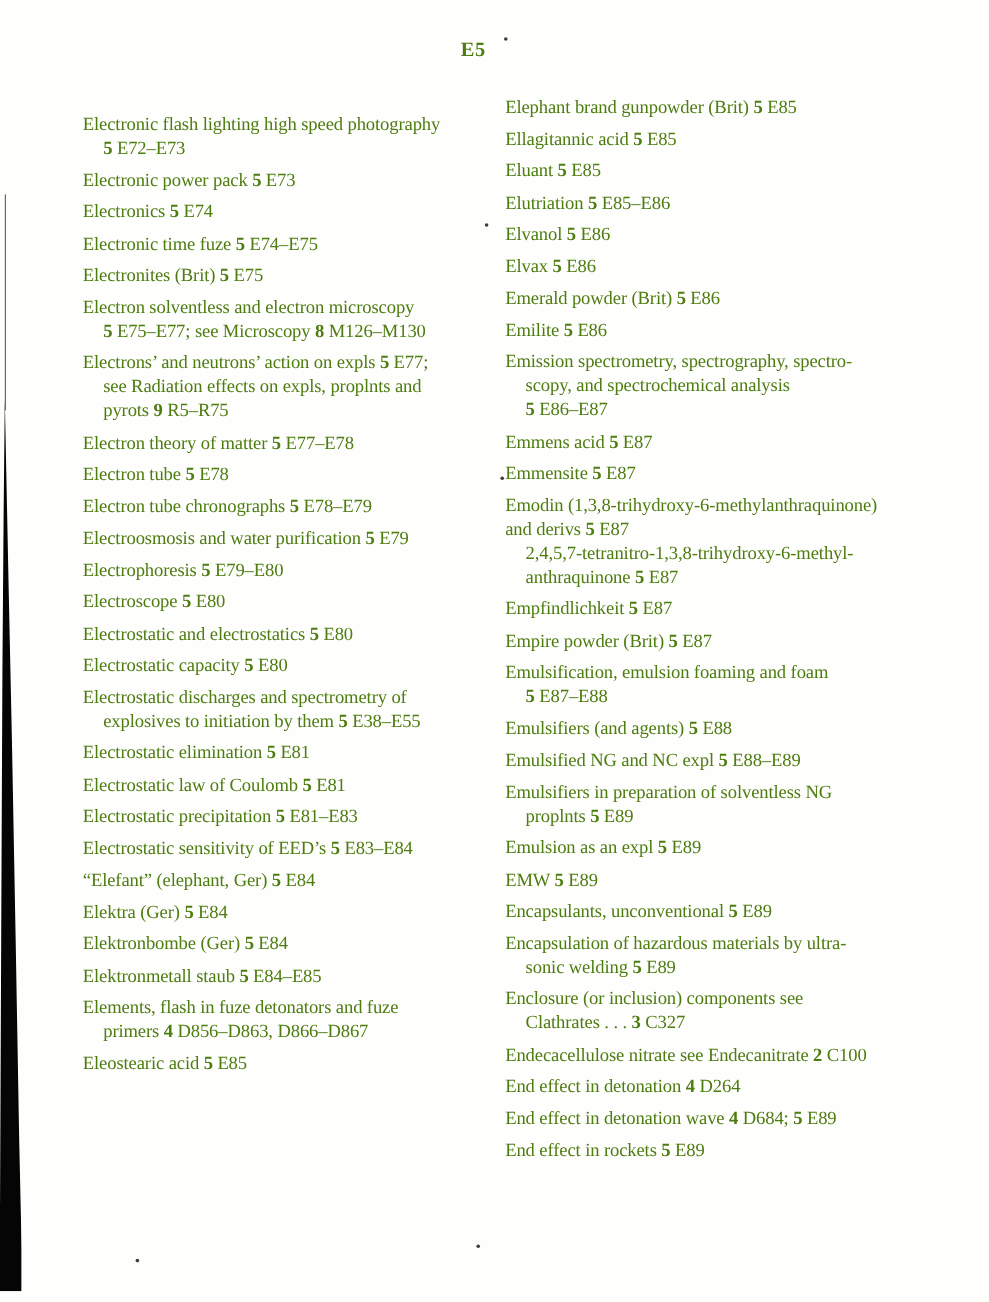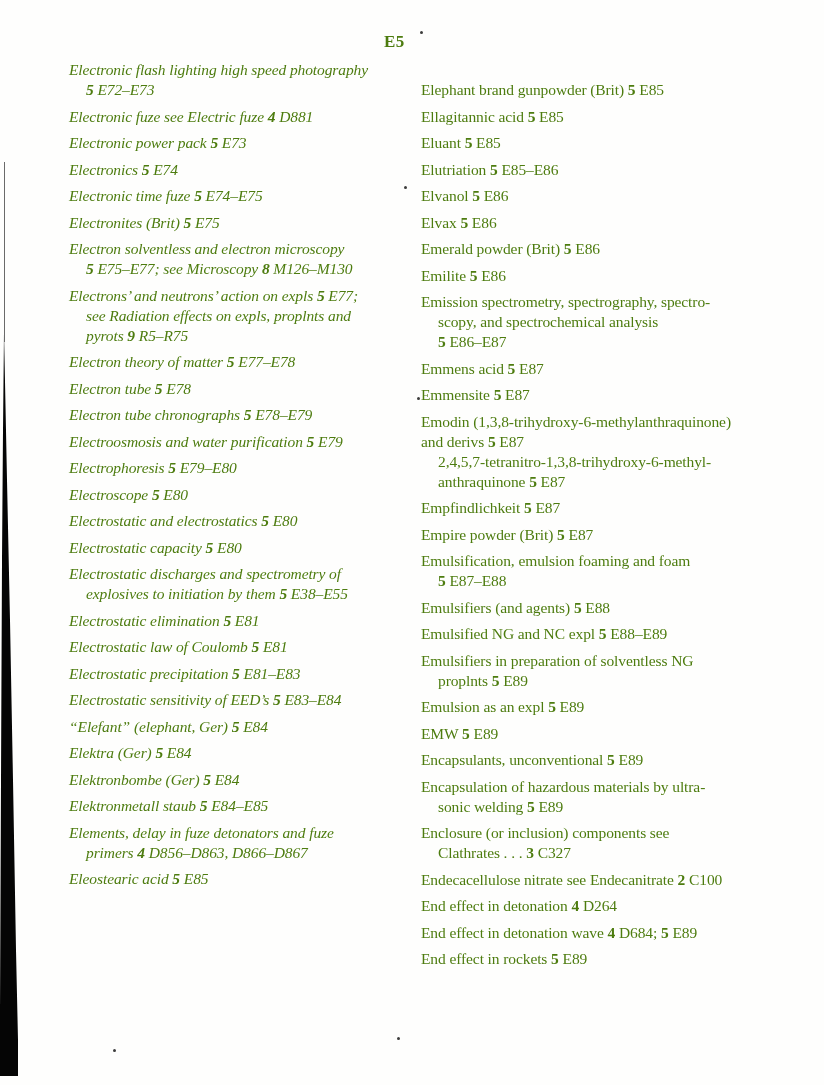--- a/index.html
+++ b/index.html
@@ -6,21 +6,21 @@
   .page{
     position:relative;width:824px;height:1085px;margin:0 auto;
     background:#fefefdf8;background-color:#fefefd;overflow:hidden;
     font-family:"Liberation Serif","DejaVu Serif",serif;color:#4d7c0f;padding-left:24px;
   }
   .page-header{
     position:absolute;left:384px;top:32px;
     font-size:17px;font-weight:bold;letter-spacing:0.5px;
   }
   .col{position:absolute;font-size:15.5px;line-height:20px;letter-spacing:-0.1px;}
-  .col-left{left:69px;top:60px;width:356px;font-style:italic;}
+  .col-left{left:69px;top:94px;width:356px;}
   .col-right{left:421px;top:80px;width:398px;}
   .entry{margin:0 0 6.5px 0;}
   .line{display:block;white-space:nowrap;}
   .ind1{padding-left:17px;}
   .entry b{font-weight:bold;}
   .scan-wedge{
     position:absolute;left:0;top:0;width:22px;height:1085px;background:#050505;
     clip-path:polygon(4px 332px,7px 480px,10px 620px,13px 780px,16px 950px,
       18px 1040px,18px 1076px,0px 1076px,0px 1010px,1px 780px,2px 560px,3px 430px);
   }
@@ -35,23 +35,20 @@
   <div class="scan-hairline"></div>
 
   <div class="page-header">E5</div>
 
   <div class="col col-left">
       <p class="entry">
         <span class="line ind0">Electronic flash lighting high speed photography</span>
         <span class="line ind1"><b>5</b> E72–E73</span>
       </p>
       <p class="entry">
-        <span class="line ind0">Electronic fuze see Electric fuze <b>4</b> D881</span>
-      </p>
-      <p class="entry">
         <span class="line ind0">Electronic power pack <b>5</b> E73</span>
       </p>
       <p class="entry">
         <span class="line ind0">Electronics <b>5</b> E74</span>
       </p>
       <p class="entry">
         <span class="line ind0">Electronic time fuze <b>5</b> E74–E75</span>
       </p>
       <p class="entry">
         <span class="line ind0">Electronites (Brit) <b>5</b> E75</span>
@@ -111,21 +108,21 @@
       <p class="entry">
         <span class="line ind0">Elektra (Ger) <b>5</b> E84</span>
       </p>
       <p class="entry">
         <span class="line ind0">Elektronbombe (Ger) <b>5</b> E84</span>
       </p>
       <p class="entry">
         <span class="line ind0">Elektronmetall staub <b>5</b> E84–E85</span>
       </p>
       <p class="entry">
-        <span class="line ind0">Elements, delay in fuze detonators and fuze</span>
+        <span class="line ind0">Elements, flash in fuze detonators and fuze</span>
         <span class="line ind1">primers <b>4</b> D856–D863, D866–D867</span>
       </p>
       <p class="entry">
         <span class="line ind0">Eleostearic acid <b>5</b> E85</span>
       </p>
     </div>
   <div class="col col-right">
       <p class="entry">
         <span class="line ind0">Elephant brand gunpowder (Brit) <b>5</b> E85</span>
       </p>

